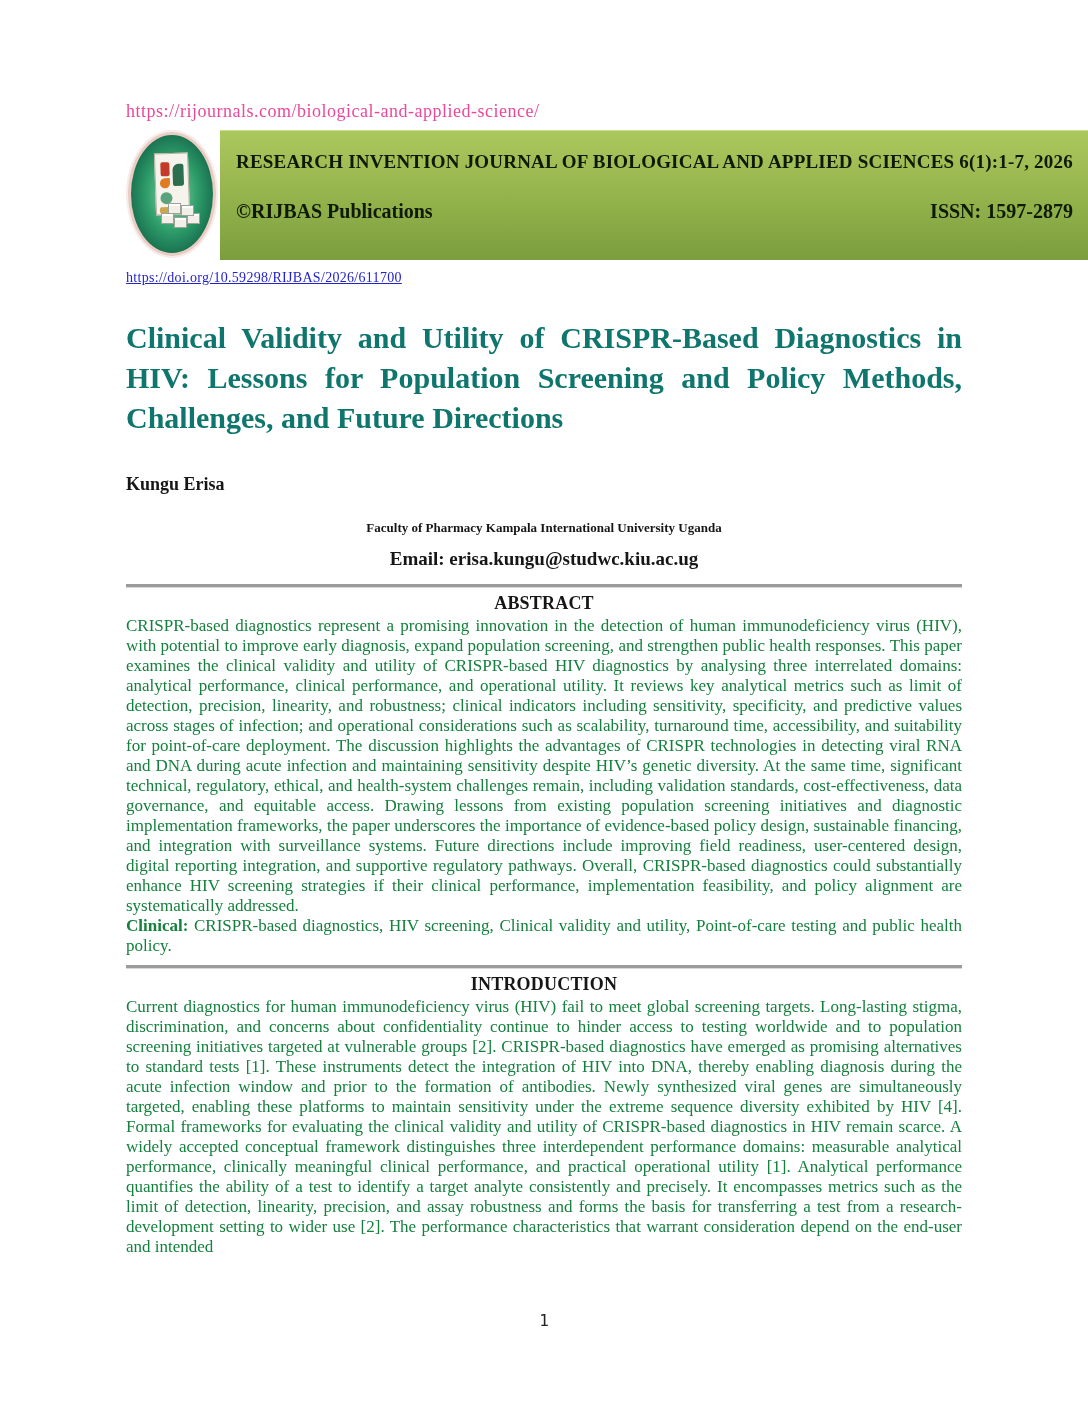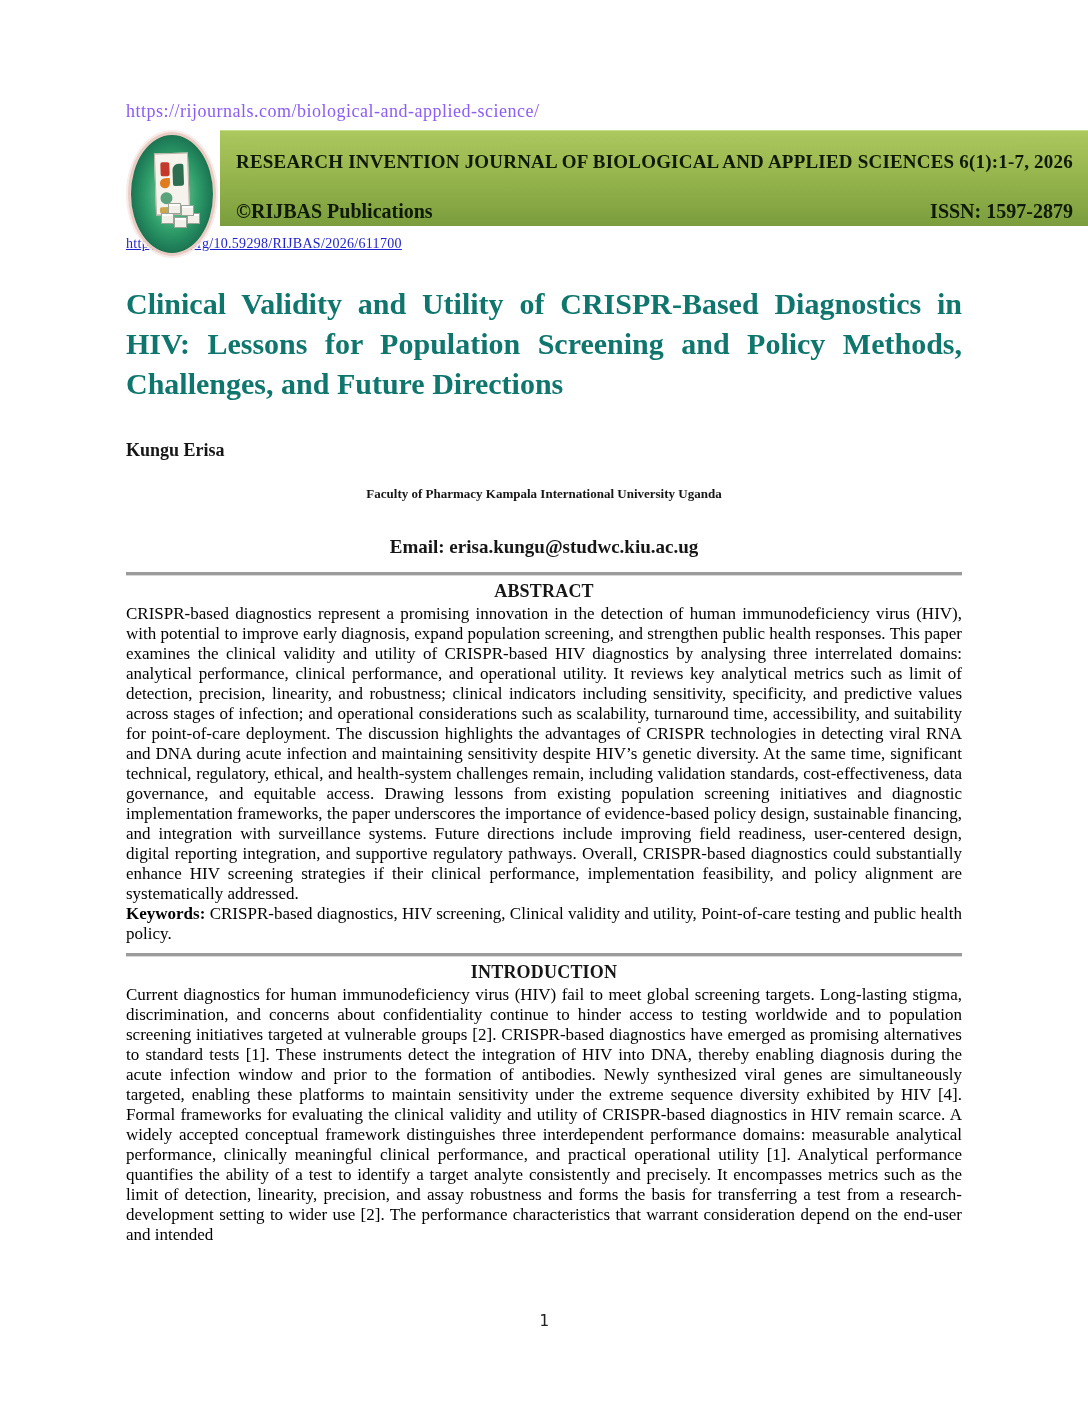--- a/index.html
+++ b/index.html
@@ -13,27 +13,27 @@
   }
   .page {
     position: absolute; inset: 0;
     padding: 100px 126px 0 126px;
   }
 
   
   .top-url {
     font-size: 18px;
     line-height: 22px;
-    color: #8b5cf6;
+    color: #ec4899;
     margin-bottom: 8px;
     letter-spacing: 0.5px;
   }
 
   
-  .banner-row { display: flex; align-items: stretch; height: 96px; position: relative; }
+  .banner-row { display: flex; align-items: stretch; height: 130px; position: relative; }
   .logo-wrap { width: 94px; position: relative; flex: 0 0 94px; }
   .logo-oval {
     position: absolute; left: 2px; top: 2px;
     width: 88px; height: 124px;
     border-radius: 50%;
     background: radial-gradient(closest-side, #bfe4cd 0%, #63b98b 30%, #2f9e6a 62%, #20815a 88%, #1c7450 100%);
     border: 3px solid #e9cdc5;
     box-shadow: 0 0 0 2px #f7ece9;
     overflow: hidden;
   }
@@ -99,42 +99,42 @@
   .article-title {
     margin-top: 32px;
     font-size: 30px;
     line-height: 40px;
     font-weight: bold;
     text-align: justify;
     color: #0f766e;
   }
   .author      { margin-top: 36px; text-align: left; font-weight: bold; font-size: 18px; }
   .affiliation { margin-top: 25px; text-align: center; font-weight: bold; font-size: 13px; }
-  .email-line  { margin-top: 34px; text-align: center; font-weight: bold; font-size: 19px; }
+  .email-line  { margin-top: 12px; text-align: center; font-weight: bold; font-size: 19px; }
 
   
   .rule {
     height: 4px;
     background: #9b9b9b;
     border-bottom: 1px solid #d8d8d8;
     margin-top: 14px;
   }
   .section-heading {
     margin-top: 5px;
     text-align: center;
     font-weight: bold;
     font-size: 18px;
     letter-spacing: 0.2px;
   }
   .body-text {
     margin-top: 2px;
     font-size: 17px;
     line-height: 20px;
     text-align: justify;
-    color: #000000;
+    color: #15803d;
   }
   .keywords { margin-top: 0; }
   .kw-label { font-weight: bold; }
   .rule.second { margin-top: 9px; }
 
   
   .page-number {
     position: absolute;
     bottom: 78px; left: 0; right: 0;
     text-align: center;
@@ -185,21 +185,21 @@
   <h1 class="article-title">Clinical Validity and Utility of CRISPR-Based Diagnostics in HIV: Lessons for Population Screening and Policy Methods, Challenges, and Future Directions</h1>
 
   <div class="author">Kungu Erisa</div>
   <div class="affiliation">Faculty of Pharmacy Kampala International University Uganda</div>
   <div class="email-line">Email: erisa.kungu@studwc.kiu.ac.ug</div>
 
   <div class="rule"></div>
 
   <div class="section-heading">ABSTRACT</div>
   <p class="body-text">CRISPR-based diagnostics represent a promising innovation in the detection of human immunodeficiency virus (HIV), with potential to improve early diagnosis, expand population screening, and strengthen public health responses. This paper examines the clinical validity and utility of CRISPR-based HIV diagnostics by analysing three interrelated domains: analytical performance, clinical performance, and operational utility. It reviews key analytical metrics such as limit of detection, precision, linearity, and robustness; clinical indicators including sensitivity, specificity, and predictive values across stages of infection; and operational considerations such as scalability, turnaround time, accessibility, and suitability for point-of-care deployment. The discussion highlights the advantages of CRISPR technologies in detecting viral RNA and DNA during acute infection and maintaining sensitivity despite HIV’s genetic diversity. At the same time, significant technical, regulatory, ethical, and health-system challenges remain, including validation standards, cost-effectiveness, data governance, and equitable access. Drawing lessons from existing population screening initiatives and diagnostic implementation frameworks, the paper underscores the importance of evidence-based policy design, sustainable financing, and integration with surveillance systems. Future directions include improving field readiness, user-centered design, digital reporting integration, and supportive regulatory pathways. Overall, CRISPR-based diagnostics could substantially enhance HIV screening strategies if their clinical performance, implementation feasibility, and policy alignment are systematically addressed.</p>
-  <p class="body-text keywords"><span class="kw-label">Keywords:</span><span> CRISPR-based diagnostics, HIV screening, Clinical validity and utility, Point-of-care testing and public health policy.</span></p>
+  <p class="body-text keywords"><span class="kw-label">Clinical:</span><span> CRISPR-based diagnostics, HIV screening, Clinical validity and utility, Point-of-care testing and public health policy.</span></p>
 
   <div class="rule second"></div>
 
   <div class="section-heading">INTRODUCTION</div>
   <p class="body-text">Current diagnostics for human immunodeficiency virus (HIV) fail to meet global screening targets. Long-lasting stigma, discrimination, and concerns about confidentiality continue to hinder access to testing worldwide and to population screening initiatives targeted at vulnerable groups [2]. CRISPR-based diagnostics have emerged as promising alternatives to standard tests [1]. These instruments detect the integration of HIV into DNA, thereby enabling diagnosis during the acute infection window and prior to the formation of antibodies. Newly synthesized viral genes are simultaneously targeted, enabling these platforms to maintain sensitivity under the extreme sequence diversity exhibited by HIV [4]. Formal frameworks for evaluating the clinical validity and utility of CRISPR-based diagnostics in HIV remain scarce. A widely accepted conceptual framework distinguishes three interdependent performance domains: measurable analytical performance, clinically meaningful clinical performance, and practical operational utility [1]. Analytical performance quantifies the ability of a test to identify a target analyte consistently and precisely. It encompasses metrics such as the limit of detection, linearity, precision, and assay robustness and forms the basis for transferring a test from a research-development setting to wider use [2]. The performance characteristics that warrant consideration depend on the end-user and intended</p>
 
   <div class="page-number">1</div>
 
 </div>
 

